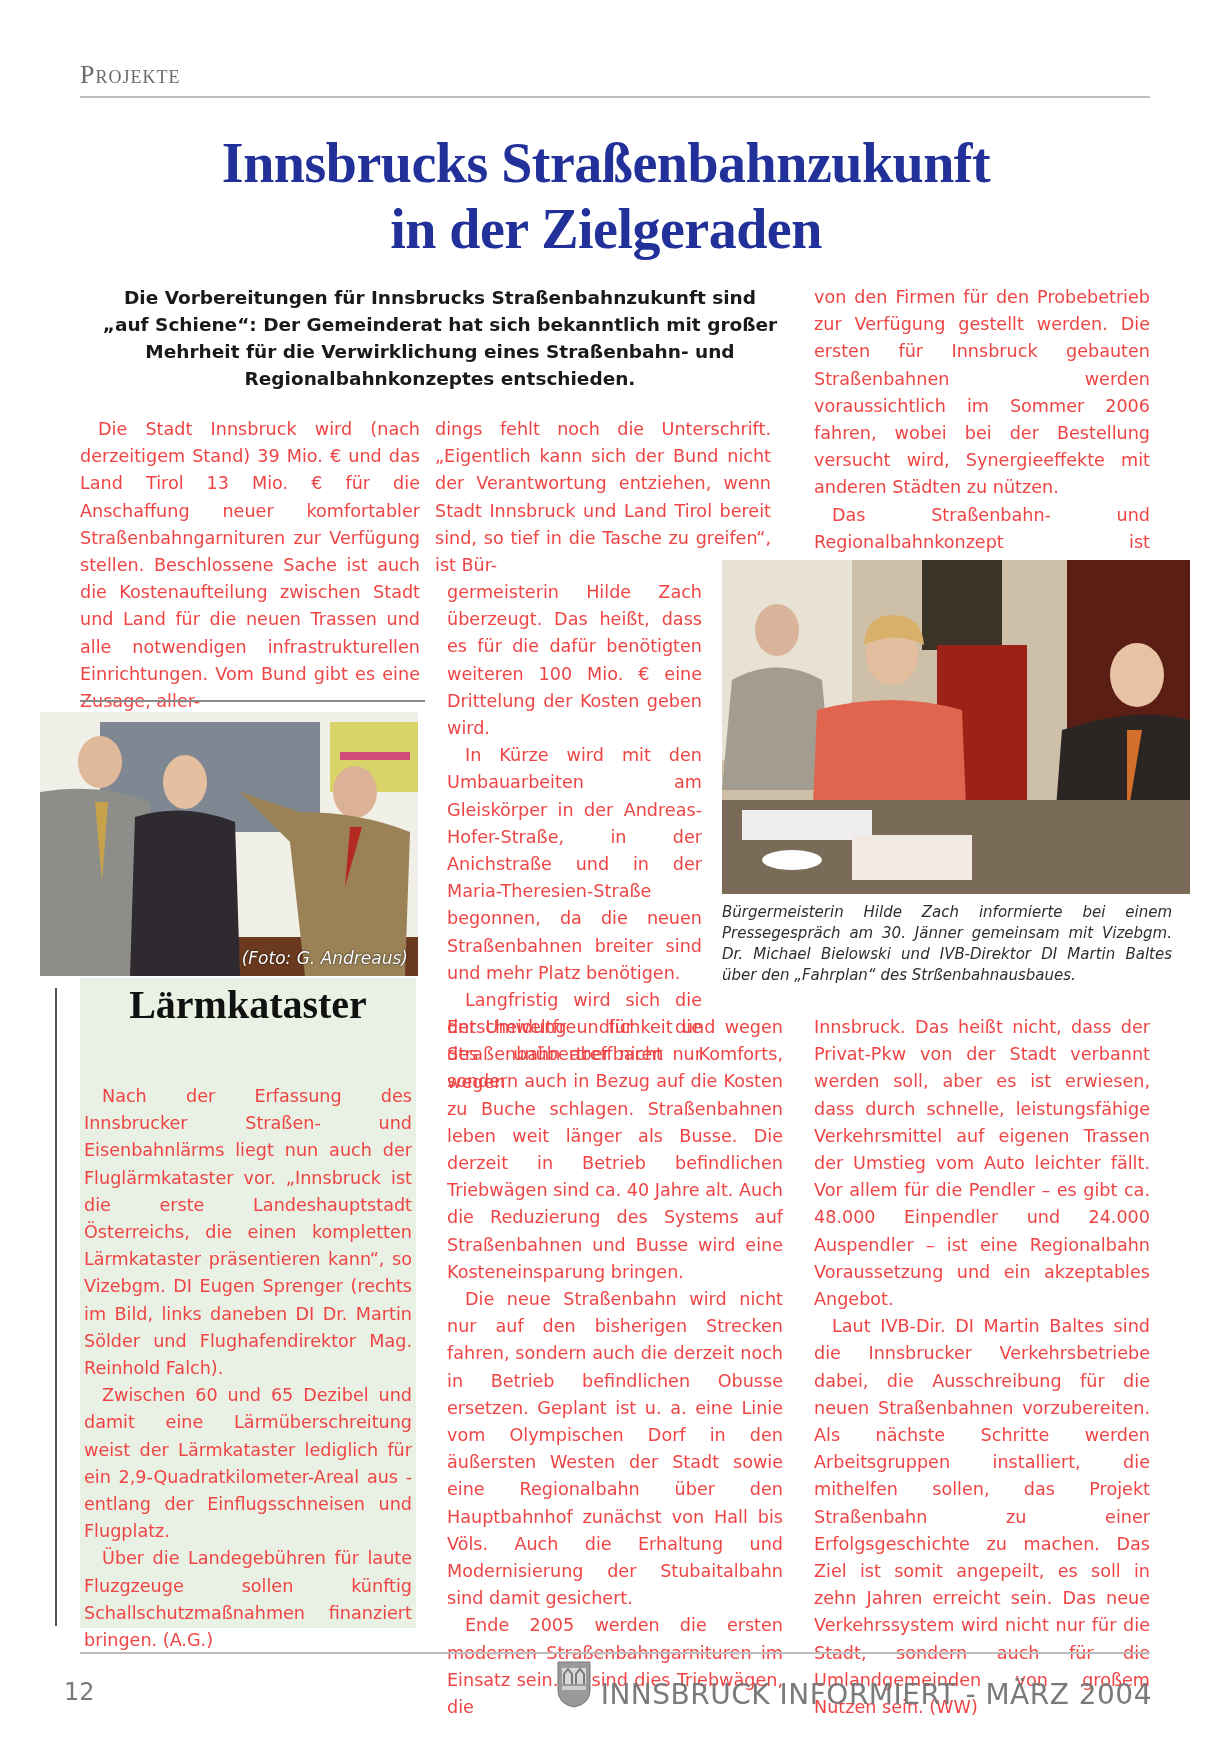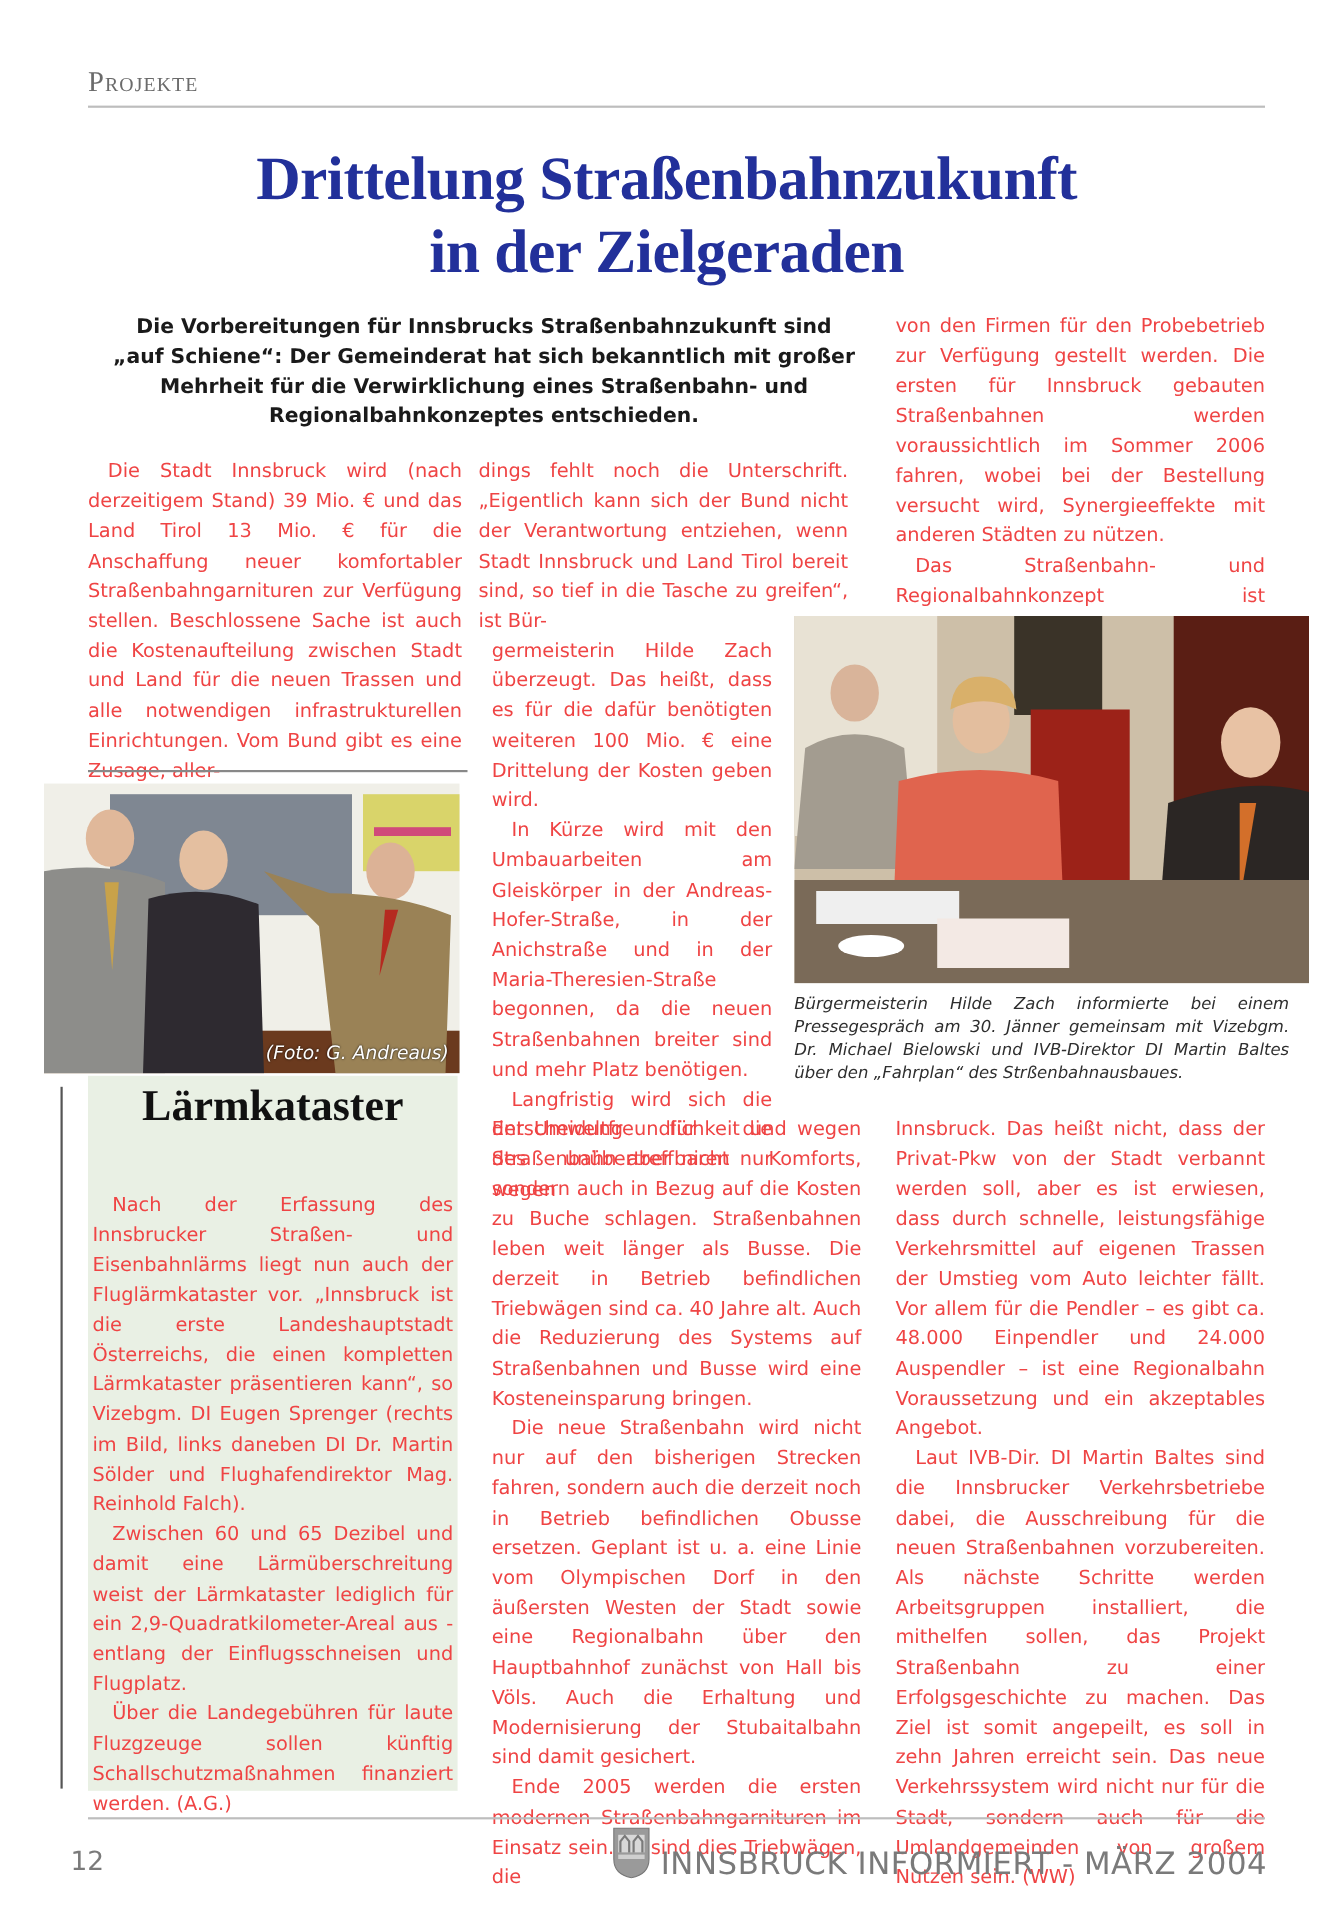--- a/index.html
+++ b/index.html
@@ -40,21 +40,21 @@
   .footer-mag { right: 60px; top: 1678px; font-size: 28px; color: #7a7a7a; letter-spacing: 0.5px; }
   .crest { left: 556px; top: 1660px; width: 36px; height: 48px; }
 </style>
 </head>
 <body>
 
 <div class="abs section-label">Projekte</div>
 <div class="abs rule" style="left:80px; top:96px; width:1070px;"></div>
 
 <div class="abs title">
-  <div>Drittelung Straßenbahnzukunft</div>
+  <div>Innsbrucks Straßenbahnzukunft</div>
   <div>in der Zielgeraden</div>
 </div>
 
 <div class="abs lead">Die Vorbereitungen für Innsbrucks Straßenbahnzukunft sind „auf Schiene“: Der Gemeinderat hat sich bekanntlich mit großer Mehrheit für die Verwirklichung eines Straßenbahn- und Regionalbahnkonzeptes entschieden.</div>
 
 <div class="abs col" style="left:80px; top:416px; width:340px;">
   <p>Die Stadt Innsbruck wird (nach derzeitigem Stand) 39 Mio. € und das Land Tirol 13 Mio. € für die Anschaffung neuer komfortabler Straßenbahngarnituren zur Verfügung stellen. Beschlossene Sache ist auch die Kostenaufteilung zwischen Stadt und Land für die neuen Trassen und alle notwendigen infrastrukturellen Einrichtungen. Vom Bund gibt es eine Zusage, aller-</p>
 </div>
 <div class="abs" style="left:80px; top:700px; width:345px; height:2px; background:#888;"></div>
 
@@ -127,21 +127,21 @@
 </div>
 
 <div class="abs sidebar-box"></div>
 <div class="abs sidebar-line"></div>
 <div class="abs sidebar-title">
   <div>Lärmkataster</div>
 </div>
 <div class="abs col sidebar-text">
   <p>Nach der Erfassung des Innsbrucker Straßen- und Eisenbahnlärms liegt nun auch der Fluglärmkataster vor. „Innsbruck ist die erste Landeshauptstadt Österreichs, die einen kompletten Lärmkataster präsentieren kann“, so Vizebgm. DI Eugen Sprenger (rechts im Bild, links daneben DI Dr. Martin Sölder und Flughafendirektor Mag. Reinhold Falch).</p>
   <p>Zwischen 60 und 65 Dezibel und damit eine Lärmüberschreitung weist der Lärmkataster lediglich für ein 2,9-Quadratkilometer-Areal aus - entlang der Einflugsschneisen und Flugplatz.</p>
-  <p>Über die Landegebühren für laute Fluzgzeuge sollen künftig Schallschutzmaßnahmen finanziert werden. (A.G.)</p>
+  <p>Über die Landegebühren für laute Fluzgzeuge sollen künftig Schallschutzmaßnahmen finanziert bringen. (A.G.)</p>
 </div>
 
 <div class="abs rule" style="left:80px; top:1652px; width:1070px;"></div>
 <div class="abs footer-page">12</div>
 <div class="abs crest">
   <svg width="36" height="48" viewBox="0 0 36 48">
     <path d="M2 2 H34 V30 Q34 44 18 47 Q2 44 2 30 Z" fill="#9a9a9a" stroke="#777" stroke-width="1"></path>
     <rect x="6" y="8" width="24" height="16" fill="#d8d8d8"></rect>
     <path d="M8 24 V14 L12 9 L16 14 V24 M20 24 V14 L24 9 L28 14 V24" stroke="#7a7a7a" stroke-width="2" fill="none"></path>
     <rect x="6" y="26" width="24" height="4" fill="#cfcfcf"></rect>

